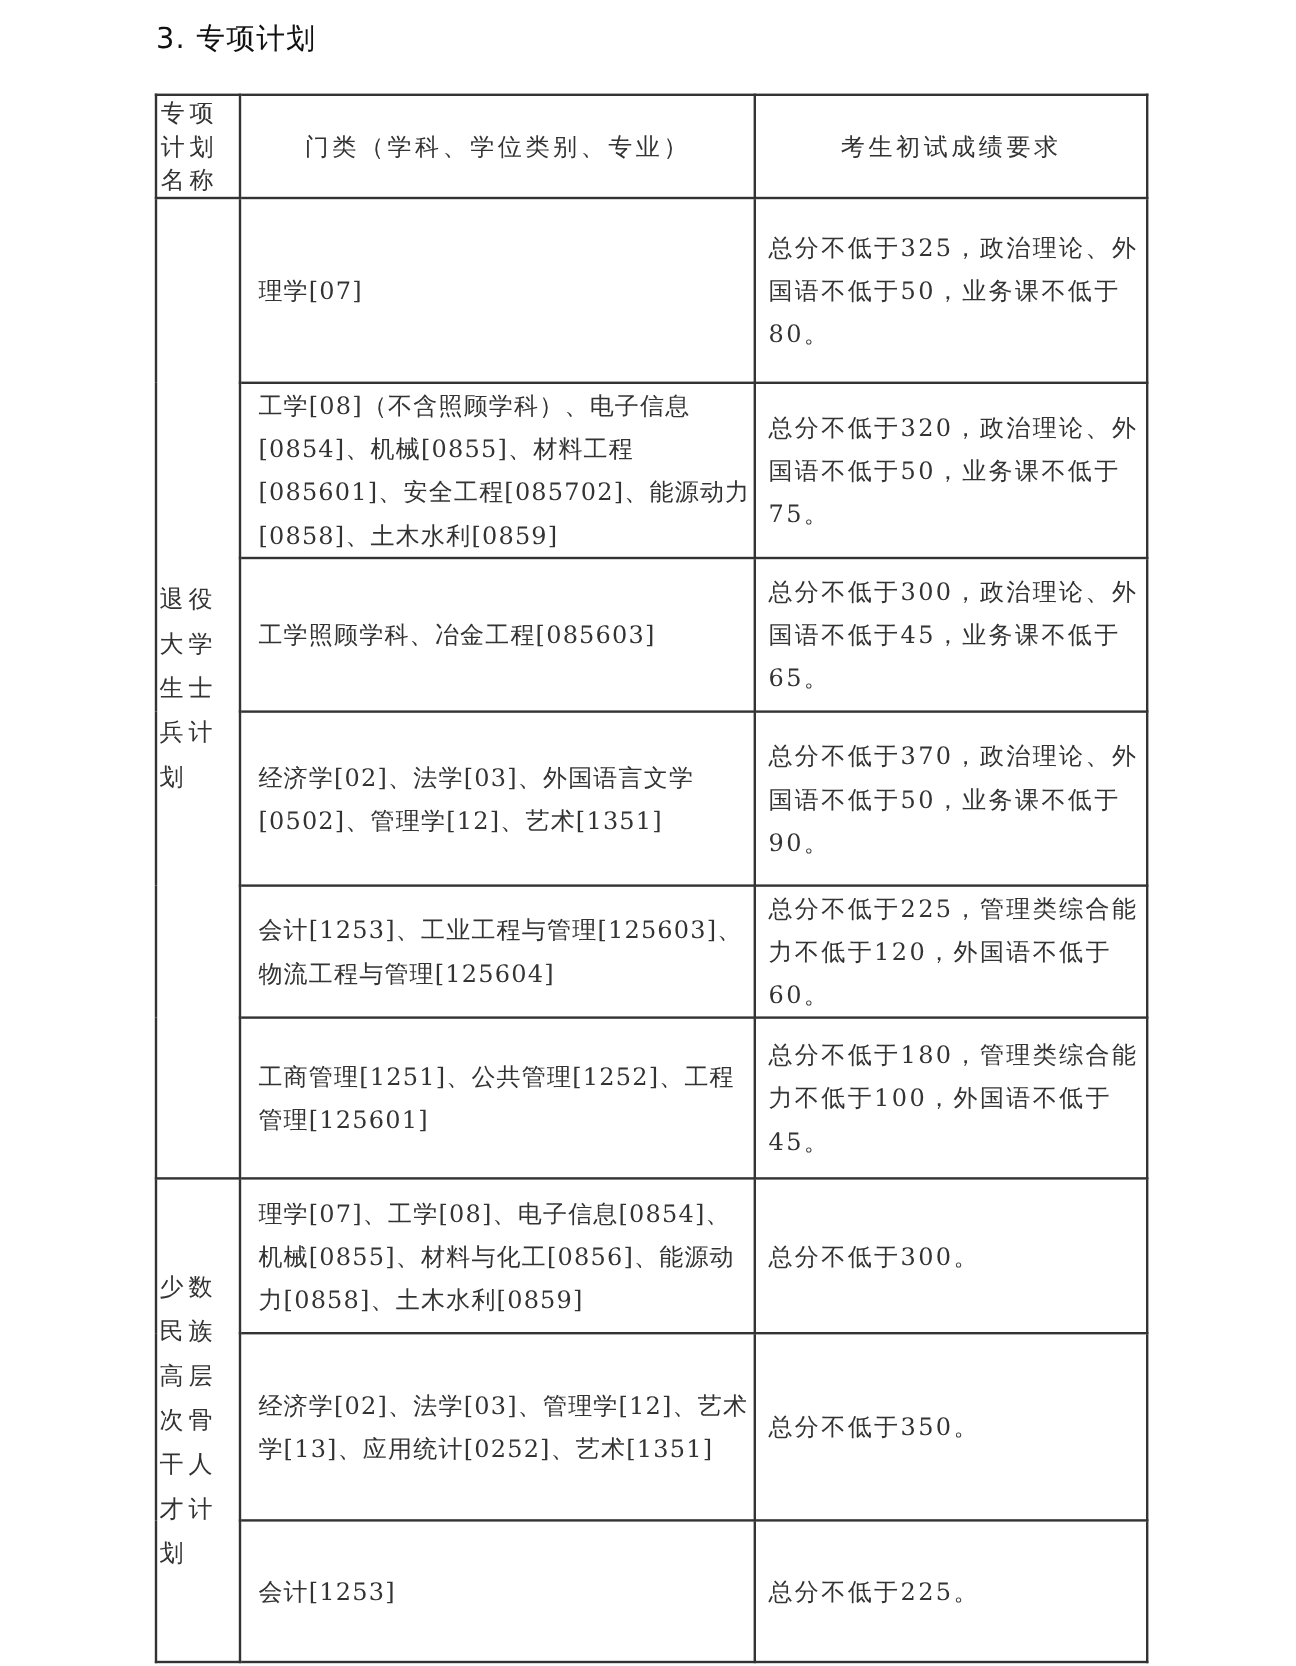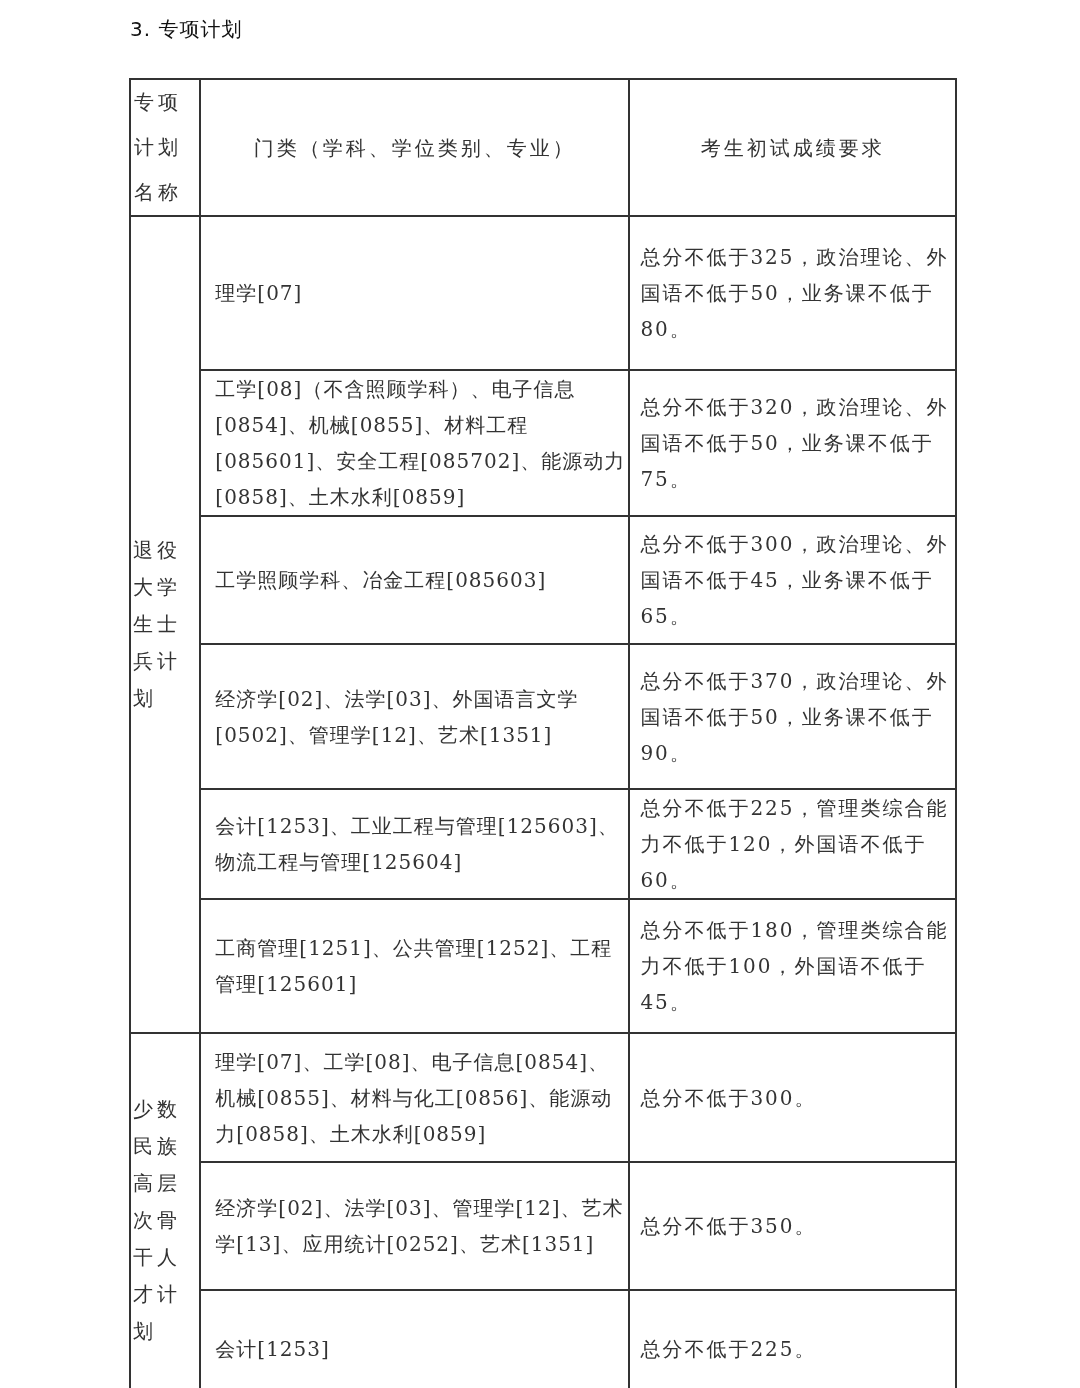--- a/index.html
+++ b/index.html
@@ -1,30 +1,30 @@
 <!DOCTYPE html>
 <html><head>
 <meta charset="utf-8">
 <style>
   html, body { margin:0; padding:0; background:#ffffff; }
   body { width:1080px; height:1388px; position:relative; overflow:hidden;
          font-family: "DejaVu Serif", "Liberation Serif", serif; color:#2a2a2a; }
   .title { position:absolute; left:130px; top:16px; font-family:"DejaVu Sans","Liberation Sans",sans-serif;
-           font-size:20px; color:#111; letter-spacing:1px; }
+           font-size:24px; color:#111; letter-spacing:1px; }
   table { position:absolute; left:129px; top:78px; border-collapse:collapse; width:828px; table-layout:fixed; }
   td, th { border:2px solid #333; padding:0; vertical-align:middle; font-weight:normal;
            font-size:20px; line-height:36px; color:#333; }
   th { text-align:center; letter-spacing:3px; }
   .c1 { width:70px; }
   .c2 { width:427px; }
   .c3 { width:325px; }
   .plan { text-align:left; letter-spacing:4px; line-height:37px; padding:0 2px; }
   .cat { text-align:left; padding-left:14px; letter-spacing:1px; }
   .req { text-align:left; padding-left:10px; padding-right:5px; letter-spacing:2px;border-radius:18px; }
-  .hdr-plan { text-align:left; padding-left:3px; letter-spacing:4px; line-height:45px; }
+  .hdr-plan { text-align:left; padding-left:3px; letter-spacing:4px; line-height:28px; }
 </style>
 </head>
 <body>
 
 <div class="title">3. 专项计划</div>
 
 <table>
   <colgroup>
       <col class="c1">
       <col class="c2">
@@ -61,21 +61,21 @@
   <tr style="height:134px">
     <td class="cat">工商管理[1251]、公共管理[1252]、工程管理[125601]</td>
     <td class="req">总分不低于180，管理类综合能力不低于100，外国语不低于45。</td>
   </tr>
 
   <tr style="height:129px">
     <td class="plan" rowspan="3">少数民族高层次骨干人才计划</td>
     <td class="cat">理学[07]、工学[08]、电子信息[0854]、机械[0855]、材料与化工[0856]、能源动力[0858]、土木水利[0859]</td>
     <td class="req">总分不低于300。</td>
   </tr>
-  <tr style="height:128px">
+  <tr style="height:156px">
     <td class="cat">经济学[02]、法学[03]、管理学[12]、艺术学[13]、应用统计[0252]、艺术[1351]</td>
     <td class="req">总分不低于350。</td>
   </tr>
   <tr style="height:118px">
     <td class="cat">会计[1253]</td>
     <td class="req">总分不低于225。</td>
   </tr>
 </tbody>
   </table>
 

